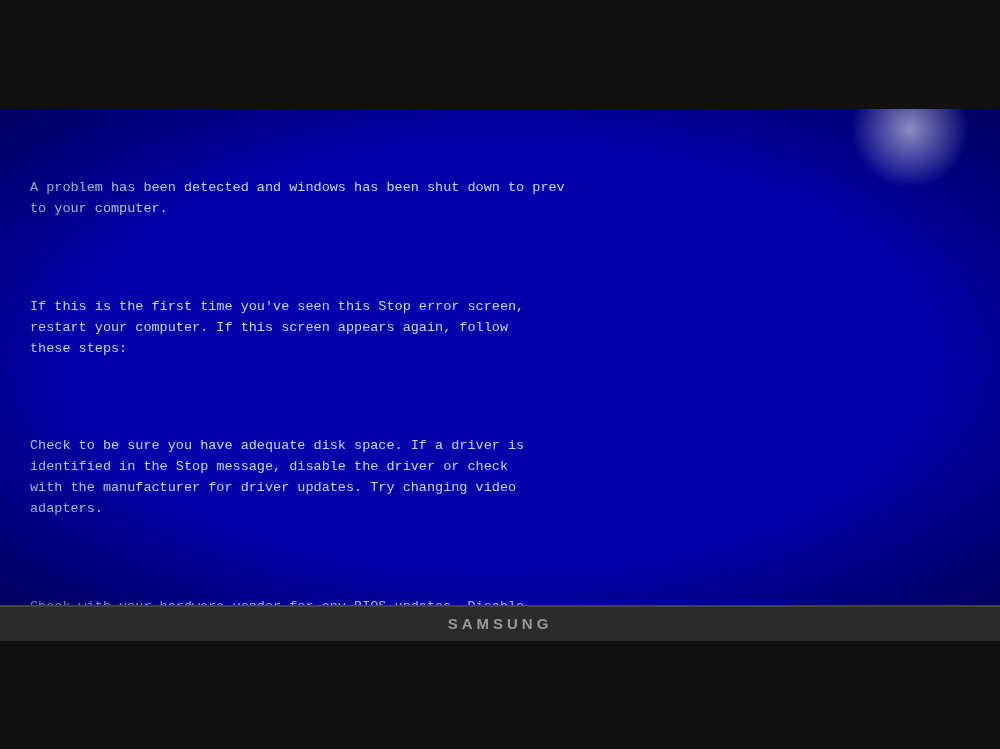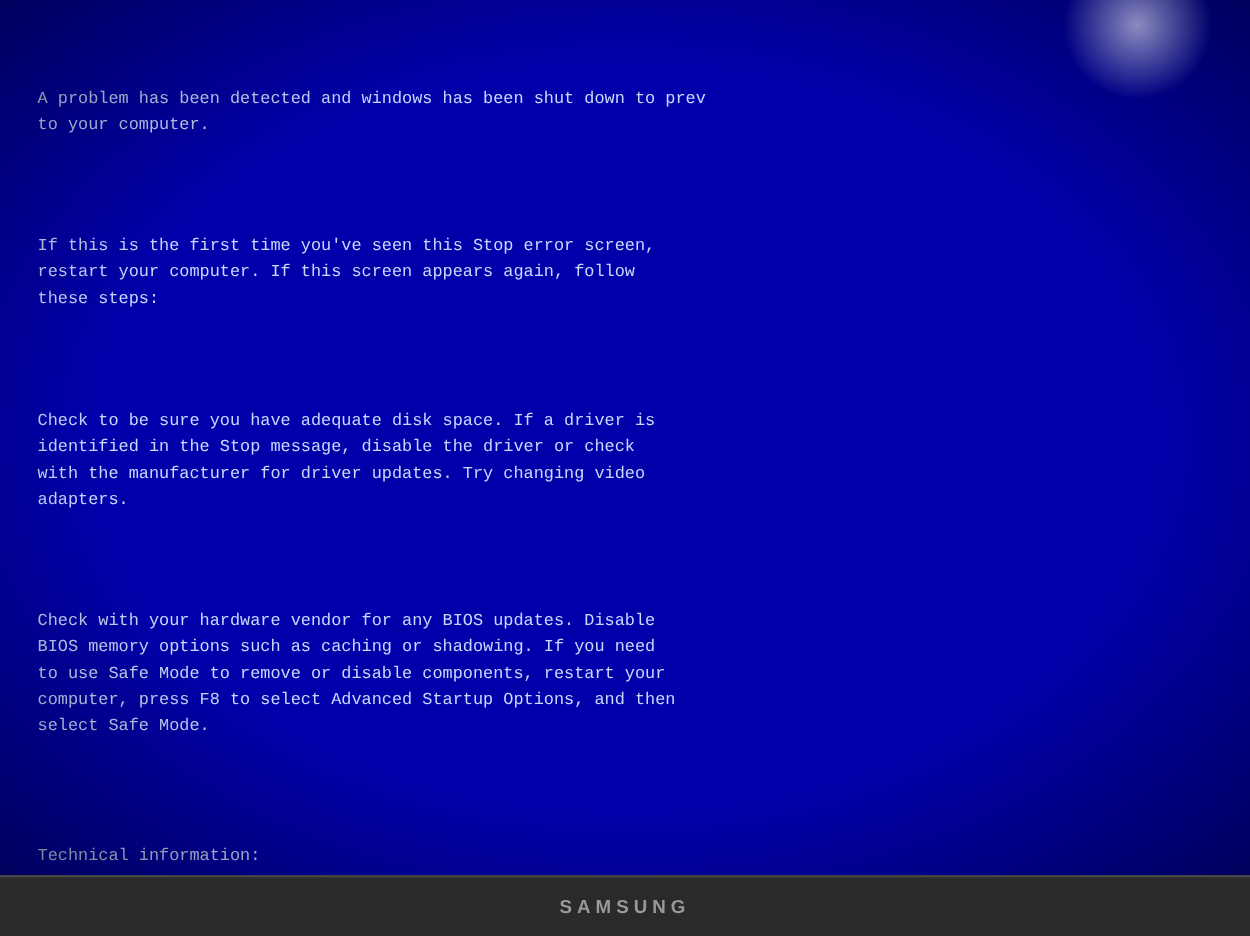--- a/index.html
+++ b/index.html
@@ -15,21 +15,21 @@
       display: flex;
       flex-direction: column;
       align-items: center;
       justify-content: center;
       font-family: Arial, sans-serif;
       overflow: hidden;
     }
 
     .monitor-outer {
       width: 1000px;
-      height: 749px;
+      height: 532px;
       background: #1a1a1a;
       display: flex;
       flex-direction: column;
       align-items: center;
       justify-content: flex-start;
       position: relative;
     }
 
     .screen-wrapper {
       width: 1000px;

